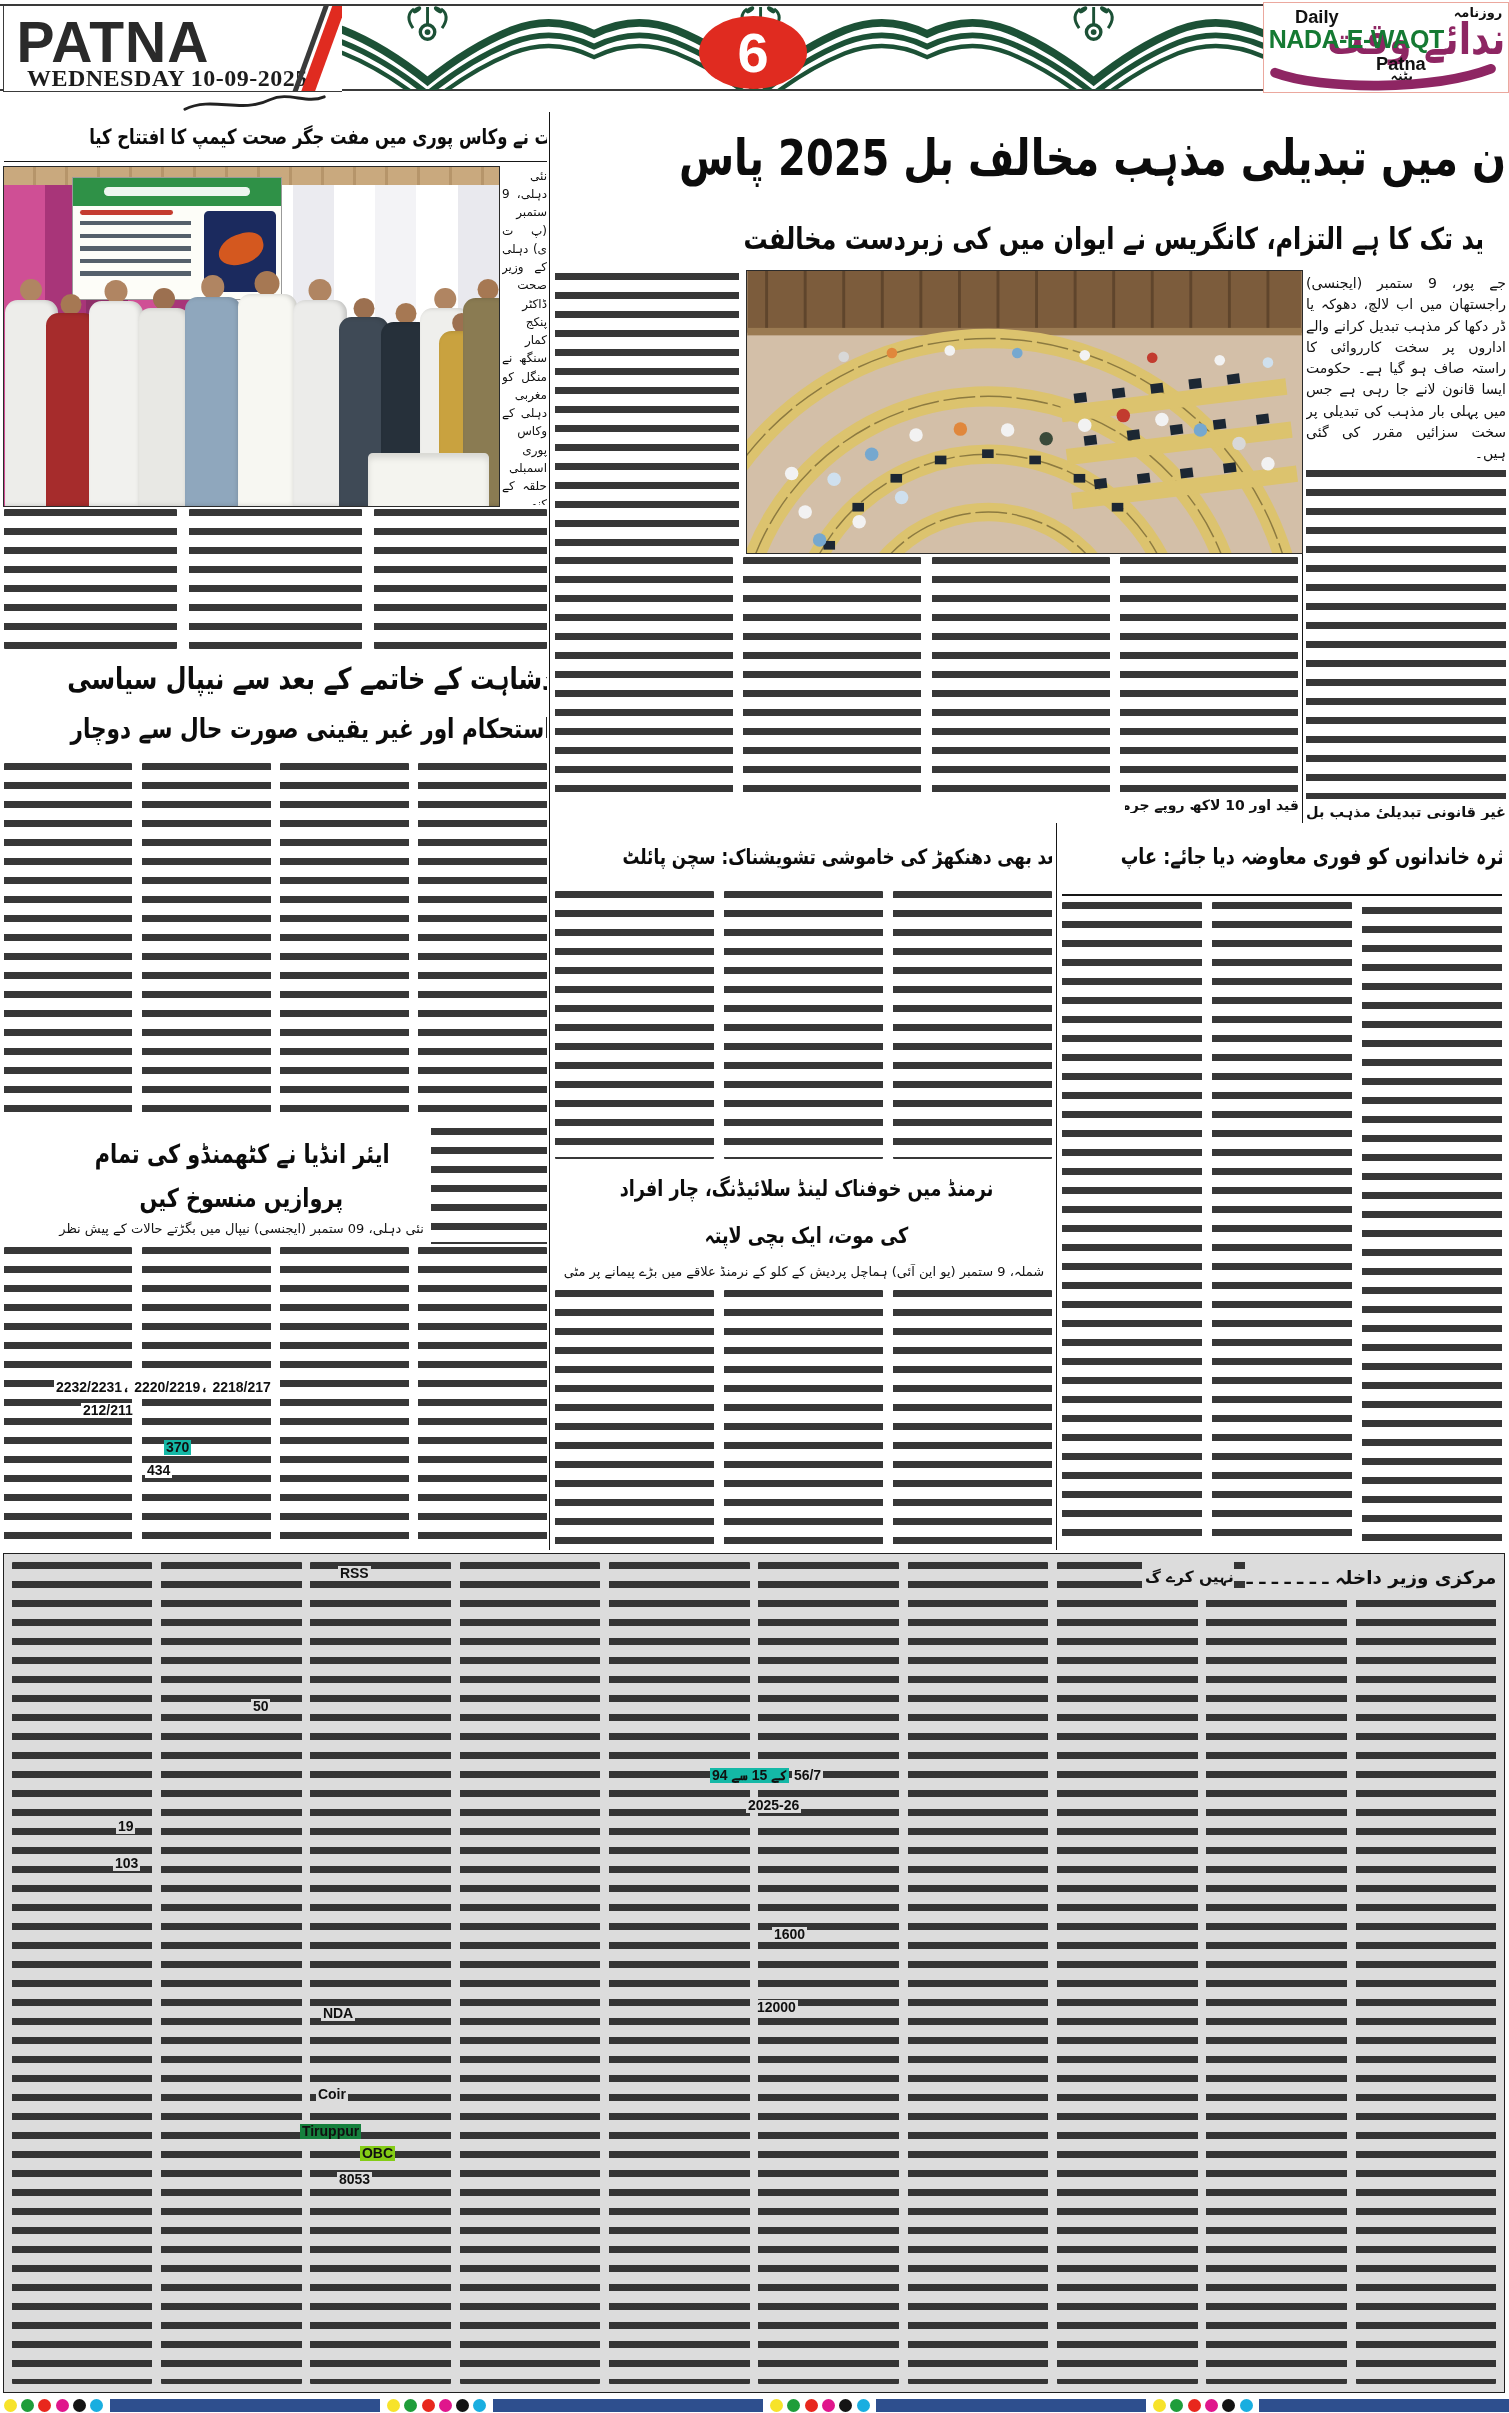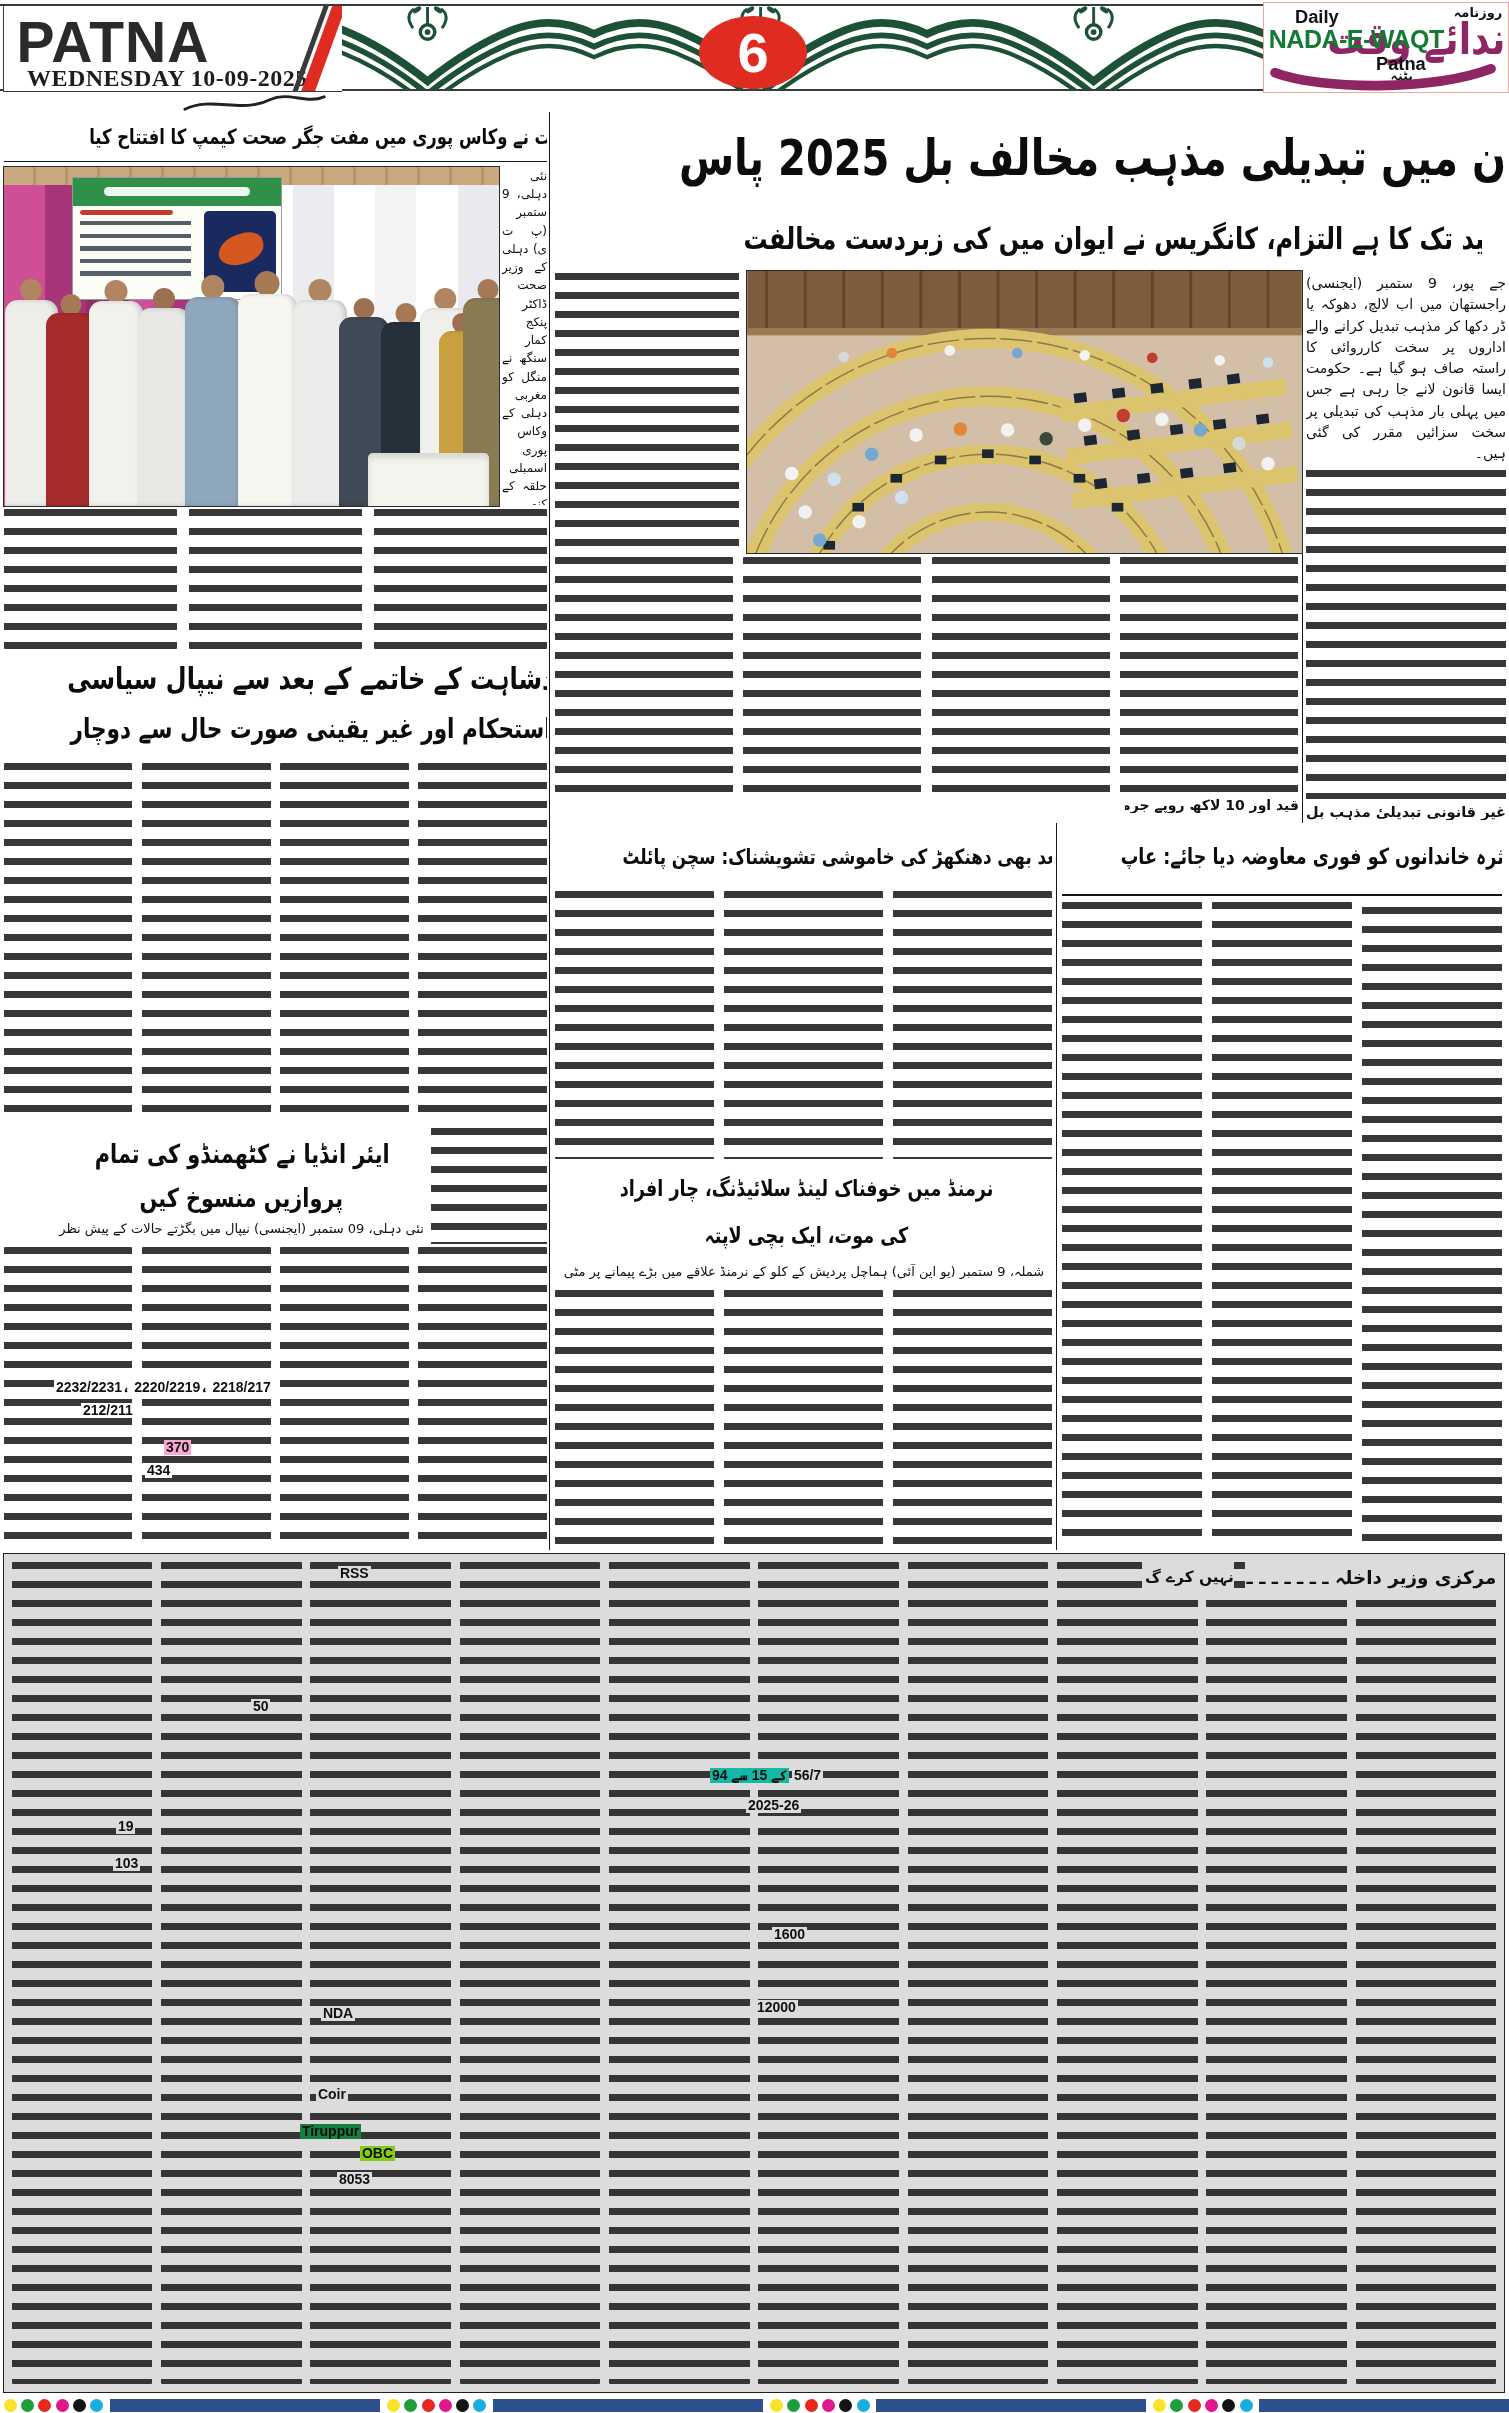--- a/index.html
+++ b/index.html
@@ -446,21 +446,21 @@
         <div class="dot" style="background: rgb(232, 39, 29);"></div>
         <div class="dot" style="background: rgb(224, 22, 140);"></div>
         <div class="dot" style="background: rgb(20, 20, 20);"></div>
         <div class="dot" style="background: rgb(25, 174, 224);"></div>
       </div>
       <div class="bluebar" style="background: rgb(46, 79, 142);"></div>
     </div>
 
 <span class="token" style="left: 54px; top: 1380px; background: rgb(255, 255, 255);">2232/2231، 2220/2219، 2218/217</span>
     <span class="token" style="left: 81px; top: 1403px; background: rgb(255, 255, 255);">212/211</span>
-    <span class="token" style="left: 164px; top: 1440px; background: #f9a8d4;">370</span>
+    <span class="token" style="left: 164px; top: 1440px; background: #14b8a6;">370</span>
     <span class="token" style="left: 145px; top: 1463px; background: rgb(255, 255, 255);">434</span>
     <span class="token" style="left: 338px; top: 1566px; background: rgb(220, 220, 220);">RSS</span>
     <span class="token" style="left: 251px; top: 1699px; background: rgb(220, 220, 220);">50</span>
     <span class="token" style="left: 116px; top: 1819px; background: rgb(220, 220, 220);">19</span>
     <span class="token" style="left: 113px; top: 1856px; background: rgb(220, 220, 220);">103</span>
     <span class="token" style="left: 710px; top: 1768px; background: #14b8a6;">94 کے 15 سے</span>
     <span class="token" style="left: 792px; top: 1768px; background: rgb(220, 220, 220);">56/7</span>
     <span class="token" style="left: 746px; top: 1798px; background: rgb(220, 220, 220);">2025-26</span>
     <span class="token" style="left: 772px; top: 1927px; background: rgb(220, 220, 220);">1600</span>
     <span class="token" style="left: 755px; top: 2000px; background: rgb(220, 220, 220);">12000</span>

